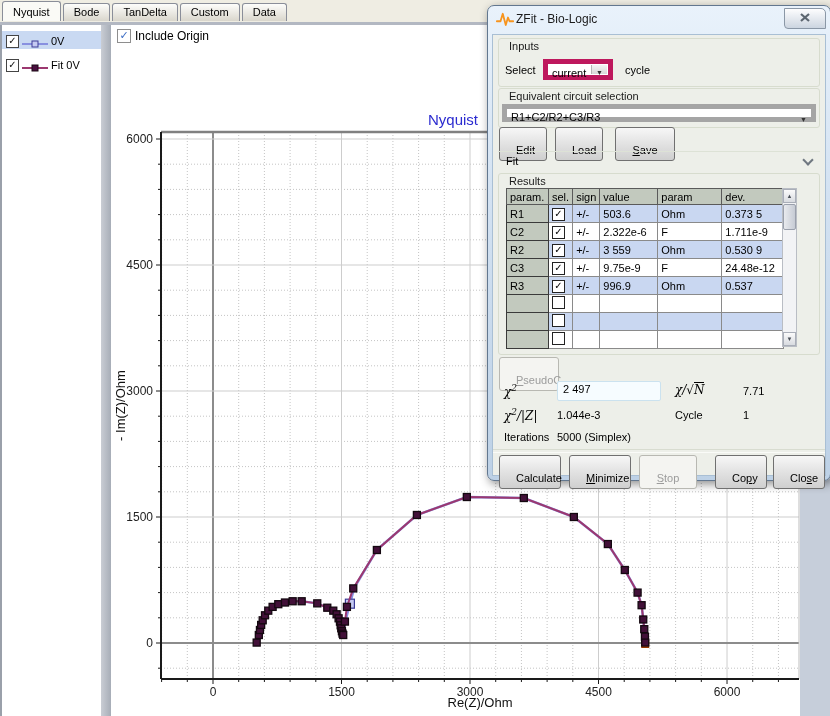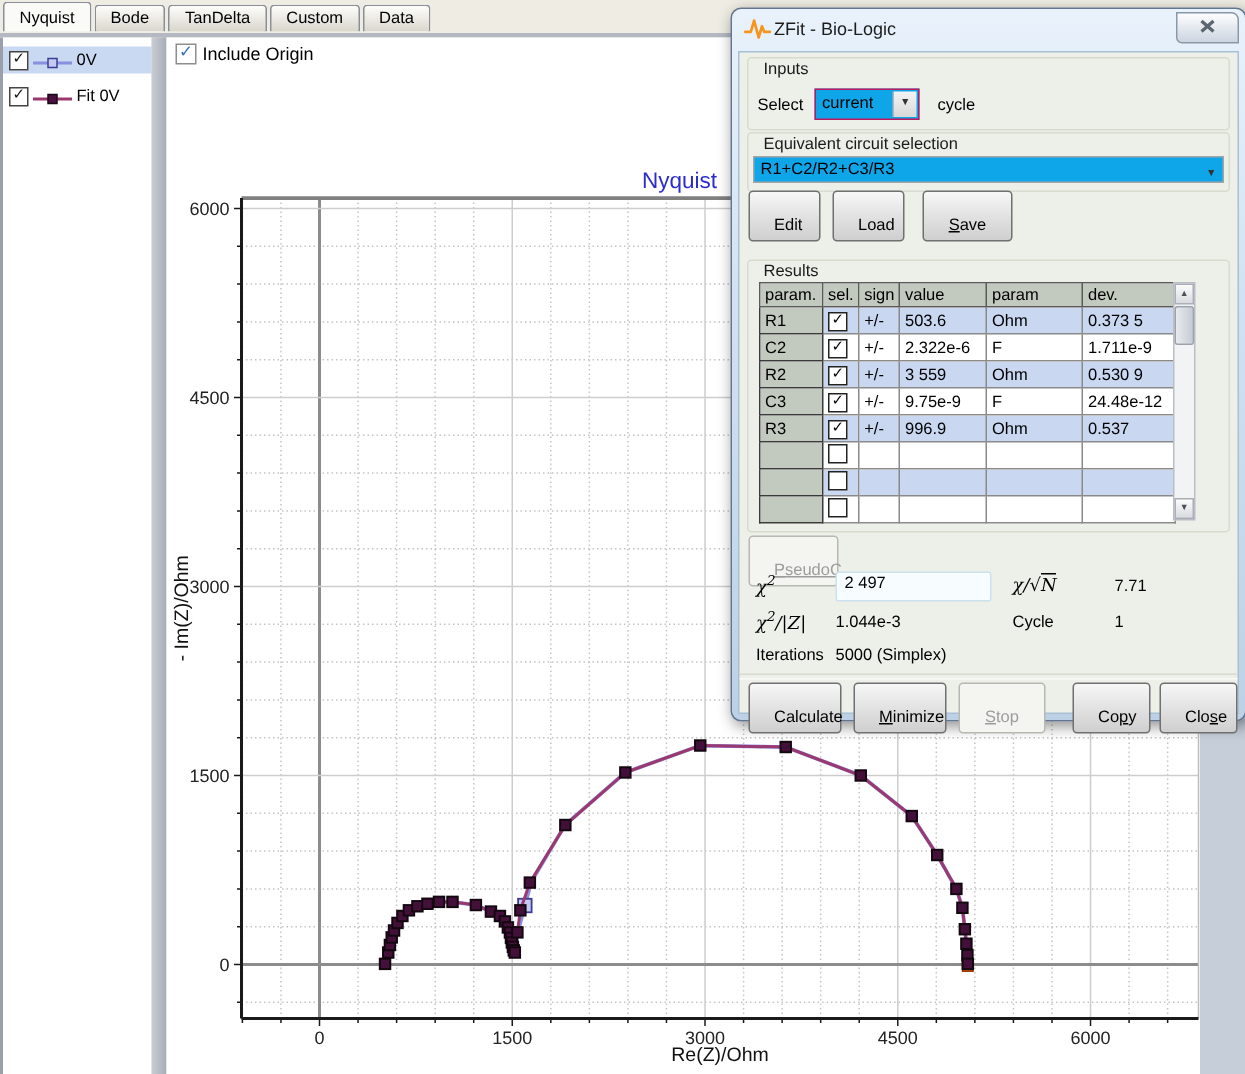--- a/index.html
+++ b/index.html
@@ -51,21 +51,21 @@
           border:1px solid #A9BFD4;}
 
   .group{position:absolute;border:1px solid #D7DCCE;border-radius:3px;background:transparent;}
   .glabel{position:absolute;top:1px;left:8px;font-size:11px;color:#1A1A1A;background:#EDEFE9;padding:0 2px;}
 
   .win-btn{position:absolute;height:20px;background:linear-gradient(#F7F7F7,#E4E4E4 45%,#CFCFCF);
            border:1px solid #707070;border-radius:3px;font-size:11px;text-align:center;
            font-family:"Liberation Sans",sans-serif;cursor:default;padding:16px;}
   .win-btn:disabled,.win-btn.disabled{color:#9C9C9C;background:#F4F4F1;border-color:#B8B8B2;}
 
-  .combo{position:absolute;background:#0ea5e9;border:1px solid #be185d;box-sizing:border-box;}
+  .combo{position:absolute;background:#ffffff;border:5px solid #be185d;box-sizing:border-box;}
   .combo .val{position:absolute;left:4px;top:2px;font-size:11px;white-space:nowrap;}
   .combo .arrowbox{position:absolute;right:1px;top:1px;bottom:1px;width:15px;
                    background:linear-gradient(#F4F4F4,#D8D8D8);border-left:1px solid #B5B5B5;
                    text-align:center;color:#333;}
   .combo .arrowflat{position:absolute;right:4px;top:3px;color:#333;}
   .arrow-glyph{font-size:7px;line-height:15px;}
 
   .fit-header{position:absolute;left:5px;right:5px;height:18px;border-top:1px solid #DDE2D6;}
   .fit-label{position:absolute;left:8px;top:3px;font-size:11px;}
   .chev{position:absolute;right:8px;top:4px;width:8px;height:8px;}
@@ -316,20 +316,24 @@
           <span class="val">R1+C2/R2+C3/R3</span>
           <span class="arrowflat arrow-glyph">▼</span>
         </div>
       </div>
 
       <button class="win-btn" style="left: 6px; top: 92px; width: 48px;">Edit</button>
         <button class="win-btn" style="left: 62px; top: 92px; width: 48px;">Load</button>
         <button class="win-btn" style="left: 122px; top: 92px; width: 60px;"><u>S</u>ave</button>
         <div id="top-buttons"></div>
 
+      <div class="fit-header" style="top:116px;">
+        <span class="fit-label">Fit</span>
+        <span class="chev"></span>
+      </div>
 
       <div class="group" style="left:5px;top:138px;right:5px;height:180px;">
         <span class="glabel">Results</span>
         <table class="results" id="results-table" style="position:absolute;left:7px;top:14px;padding-left:42px;">
             <colgroup>
               <col style="width:42px">
               <col style="width:20px">
               <col style="width:26px">
               <col style="width:58px">
               <col style="width:64px">
@@ -410,21 +414,21 @@
               </tr>
             </tbody>
           </table>
         <div class="scrollbar" style="left:283px;top:14px;height:159px;">
           <div class="sb-btn" style="top:0;">▲</div>
           <div class="sb-thumb"></div>
           <div class="sb-btn" style="bottom:0;">▼</div>
         </div>
       </div>
 
-      <button class="win-btn disabled" id="pseudoc-btn" style="left:6px;top:322px;width:60px;text-decoration:underline;" disabled=""><u>P</u>seudoC</button>
+      <button class="win-btn disabled" id="pseudoc-btn" style="left:6px;top:322px;width:60px;" disabled=""><u>P</u>seudoC</button>
 
       <span class="stat-label" style="left:11px;top:348px;">
         <span>χ</span><sup style="font-size:9px;">2</sup>
       </span>
       <div class="chi-field" style="left:64px;top:346px;width:92px;">
         <span>2 497</span>
       </div>
       <span class="stat-label" style="left:182px;top:348px;">
         <span>χ/√</span><span class="ovl">N</span>
       </span>

